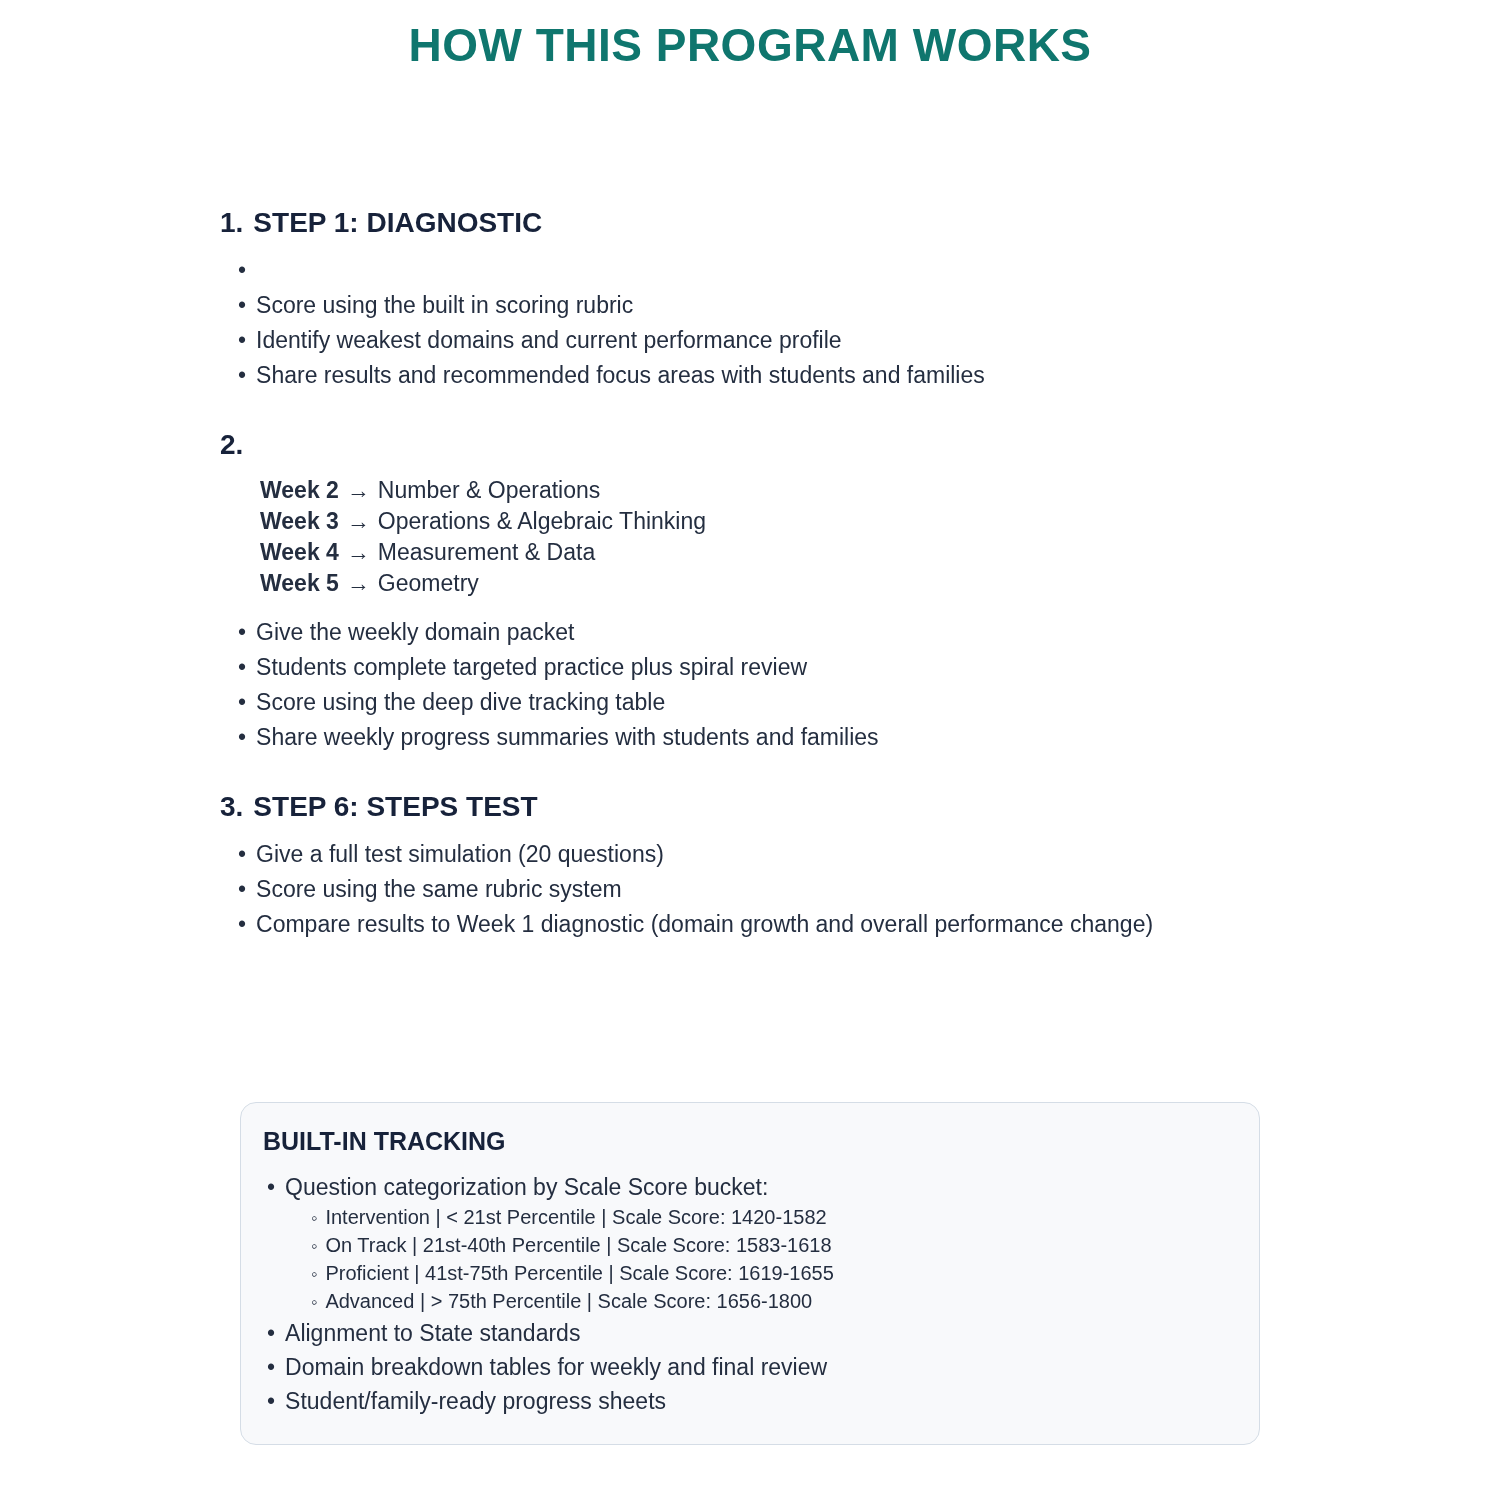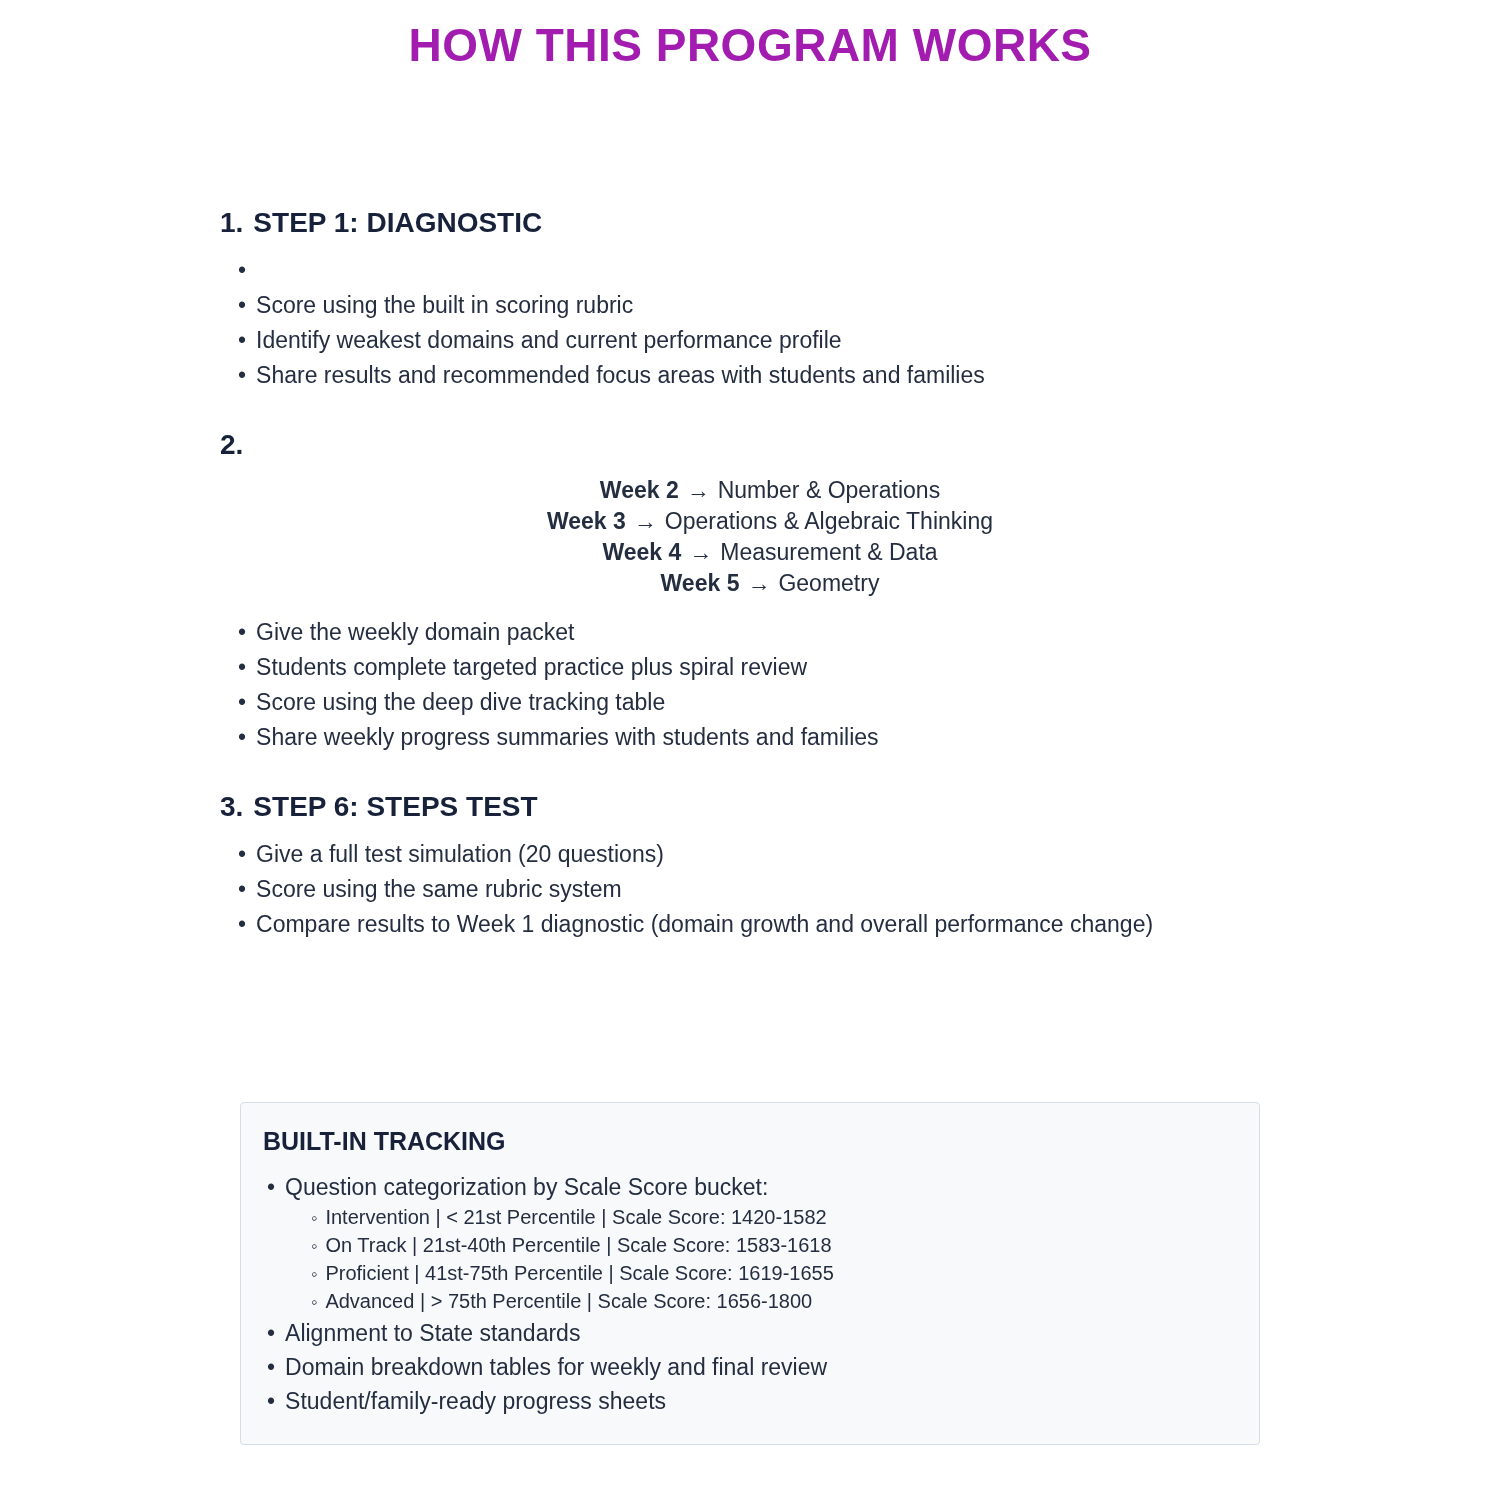--- a/index.html
+++ b/index.html
@@ -10,21 +10,21 @@
     font-family: "Liberation Sans", "DejaVu Sans", sans-serif;
     color: #242e40;
     overflow: hidden;
   }
   .page-title {
     margin-top: 18px;
     text-align: center;
     font-size: 46px;
     font-weight: bold;
     letter-spacing: 0.5px;
-    color: #a21caf;
+    color: #0f766e;
   }
   .content {
     width: 1060px;
     margin: 135px auto 0 auto;
     padding-left: 0;
   }
   .doc-section { margin-bottom: 36px; }
   .section-heading {
     display: flex;
     align-items: baseline;
@@ -40,34 +40,34 @@
     line-height: 35px;
     color: #242e40;
     display: flex;
     align-items: baseline;
   }
   .marker {
     flex: 0 0 auto;
     margin-right: 10px;
     color: #242e40;
   }
-  .weeks { margin: 8px 0 16px 40px; text-align: center; }
+  .weeks { margin: 8px 0 16px 40px; }
   .week-line {
     font-size: 23px;
     line-height: 31px;
     color: #242e40;
   }
   .week-label { font-weight: bold; }
   .arrow { margin: 0 8px; }
   .tracking-box {
     margin: 160px auto 0 auto;
     width: 1020px;
     background: #f8f9fb;
     border: 1px solid #d5dde6;
-    border-radius: 4px;
+    border-radius: 16px;
     padding: 24px 28px 26px 22px;
   }
   .tracking-title {
     font-size: 25px;
     font-weight: bold;
     color: #17223a;
     margin-bottom: 14px;
   }
   .tracking-box ul.bullets { margin-left: 4px; }
   .tracking-box ul.bullets > li { font-size: 23px; line-height: 34px; }

